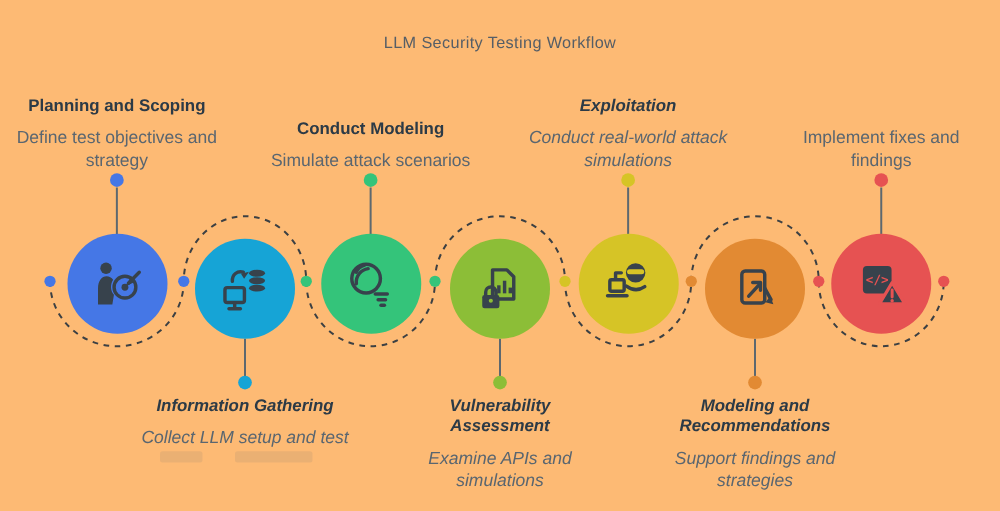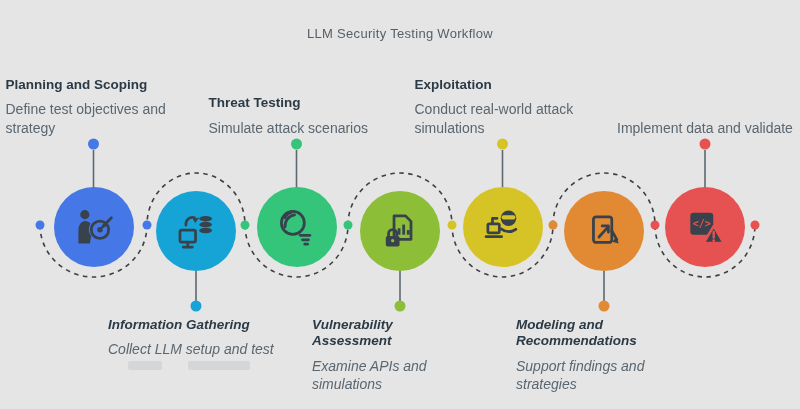--- a/index.html
+++ b/index.html
@@ -1,25 +1,25 @@
 <!DOCTYPE html>
 <html><head>
 <meta charset="utf-8">
 <style>
   html,body{margin:0;padding:0;background:#ffffff;}
   #stage{
-    position:relative;width:800px;height:409px;background:#e5e5e5;
+    position:relative;width:800px;height:409px;background:#fdba74;
     font-family:"Liberation Sans",sans-serif;overflow:hidden;
   }
   #diagram-title{
     position:absolute;top:26px;left:0;width:100%;text-align:center;
     font-size:13px;color:#565e66;letter-spacing:.3px;
   }
   #overlay{position:absolute;left:0;top:0;width:800px;height:409px;}
-  .label-block{position:absolute;width:176px;}
+  .label-block{position:absolute;width:176px;text-align:center;}
   .label-block.top{bottom:272px;}
   .label-block.bottom{top:317px;font-style:italic;}
   .node-title{
     font-size:13.5px;font-weight:bold;color:#2c3a46;line-height:1.22;
     white-space:pre-line;margin-bottom:7px;
   }
   .node-desc{
     font-size:14px;color:#5a6670;line-height:1.32;white-space:pre-line;
   }
   .circle{
@@ -97,21 +97,21 @@
         <path class="icf" d="M20.5 10.8 l7-1.6 -4.3 6 z"></path>
         <ellipse class="icf" cx="34.5" cy="10.5" rx="7" ry="3"></ellipse>
         <ellipse class="icf" cx="34.5" cy="17" rx="7" ry="3"></ellipse>
         <ellipse class="icf" cx="34.5" cy="23.5" rx="7" ry="3"></ellipse>
       </svg>
     </div>
   </div>
 
   <div class="node" id="node-2">
     <div class="label-block top" style="left: 208.5px;">
-      <div class="node-title">Threat Testing</div>
+      <div class="node-title">Conduct Modeling</div>
       <div class="node-desc">Simulate attack scenarios</div>
     </div>
     <div class="circle" style="left: 256.5px; top: 187px; background: rgb(52, 196, 122);">
       <svg class="icon" viewBox="0 0 48 48">
         <circle class="ic" cx="19.5" cy="19.5" r="12.5" stroke-width="3.3"></circle>
         <path class="ic" d="M10.8 14 a11 11 0 0 1 7.4 -6.3" stroke-width="3.3"></path>
         <path class="ic" d="M11 24 a12 12 0 0 1 10.3 -13.2" stroke-width="3.3"></path>
         <path class="ic" d="M27.5 33 h10.5" stroke-width="3.3"></path>
         <path class="ic" d="M30 38 h6.5" stroke-width="3.3"></path>
         <path class="ic" d="M32.5 42.8 h3" stroke-width="3.3"></path>
@@ -132,21 +132,21 @@
         <rect class="icf" x="26.5" y="17" width="3" height="11"></rect>
         <rect class="icf" x="31.5" y="23" width="3" height="5"></rect>
         <path class="ic" d="M11.5 29.5 v-2.5 a4.5 4.5 0 0 1 9 0 v2.5"></path>
         <rect class="icf" x="8.5" y="29.5" width="15" height="11.5" rx="2"></rect>
         <circle class="accent-fill" cx="16" cy="34.5" r="1.8" fill="#8cbe37"></circle>
       </svg>
     </div>
   </div>
 
   <div class="node" id="node-4">
-    <div class="label-block top" style="left: 414.5px;">
+    <div class="label-block top" style="left: 414.5px; font-style: italic;">
       <div class="node-title">Exploitation</div>
       <div class="node-desc">Conduct real-world attack
 simulations</div>
     </div>
     <div class="circle" style="left: 462.5px; top: 187px; background: rgb(214, 196, 38);">
       <svg class="icon" viewBox="0 0 48 48">
         <circle class="icf" cx="30" cy="14.5" r="8.5"></circle>
         <rect class="accent-fill" x="22.5" y="11.3" width="15" height="4.4" rx="2.2" fill="#d6c426"></rect>
         <path class="ic" d="M22 26 q8 6 16 0.5" stroke-width="3.2"></path>
         <path class="ic" d="M12.5 20 v-5.5 h5"></path>
@@ -168,21 +168,21 @@
         <path class="ic" d="M18.5 30.5 L28.5 19.5" stroke-width="3.2"></path>
         <path class="ic" d="M22 18.5 h6.8 v6.8" stroke-width="3.2"></path>
         <path class="ic" d="M32.5 23.5 L38 33.5" stroke-width="3.2"></path>
         <path class="icf" d="M40 37.5 l-7-1.7 4.4-5.2 z"></path>
       </svg>
     </div>
   </div>
 
   <div class="node" id="node-6">
     <div class="label-block top" style="left: 617px;">
-      <div class="node-desc">Implement data and validate</div>
+      <div class="node-desc">Implement fixes and findings</div>
     </div>
     <div class="circle" style="left: 665px; top: 187px; background: rgb(230, 82, 82);">
       <svg class="icon" viewBox="0 0 48 48">
         <rect class="icf" x="8" y="8.5" width="25" height="24" rx="3.5"></rect>
         <text class="accent-fill" x="20.5" y="24.5" text-anchor="middle" font-family="'DejaVu Sans Mono', monospace" font-size="11" font-weight="bold" fill="#e65252">&lt;/&gt;</text>
         <path class="icf accent-stroke" d="M33.5 23 L44.5 41.5 H22.5 Z" stroke-width="2.8" stroke-linejoin="round" stroke="#e65252"></path>
         <path class="accent-stroke" d="M33.5 29.5 v6" fill="none" stroke-width="2.6" stroke-linecap="round" stroke="#e65252"></path>
         <circle class="accent-fill" cx="33.5" cy="38.8" r="1.5" fill="#e65252"></circle>
       </svg>
     </div>

